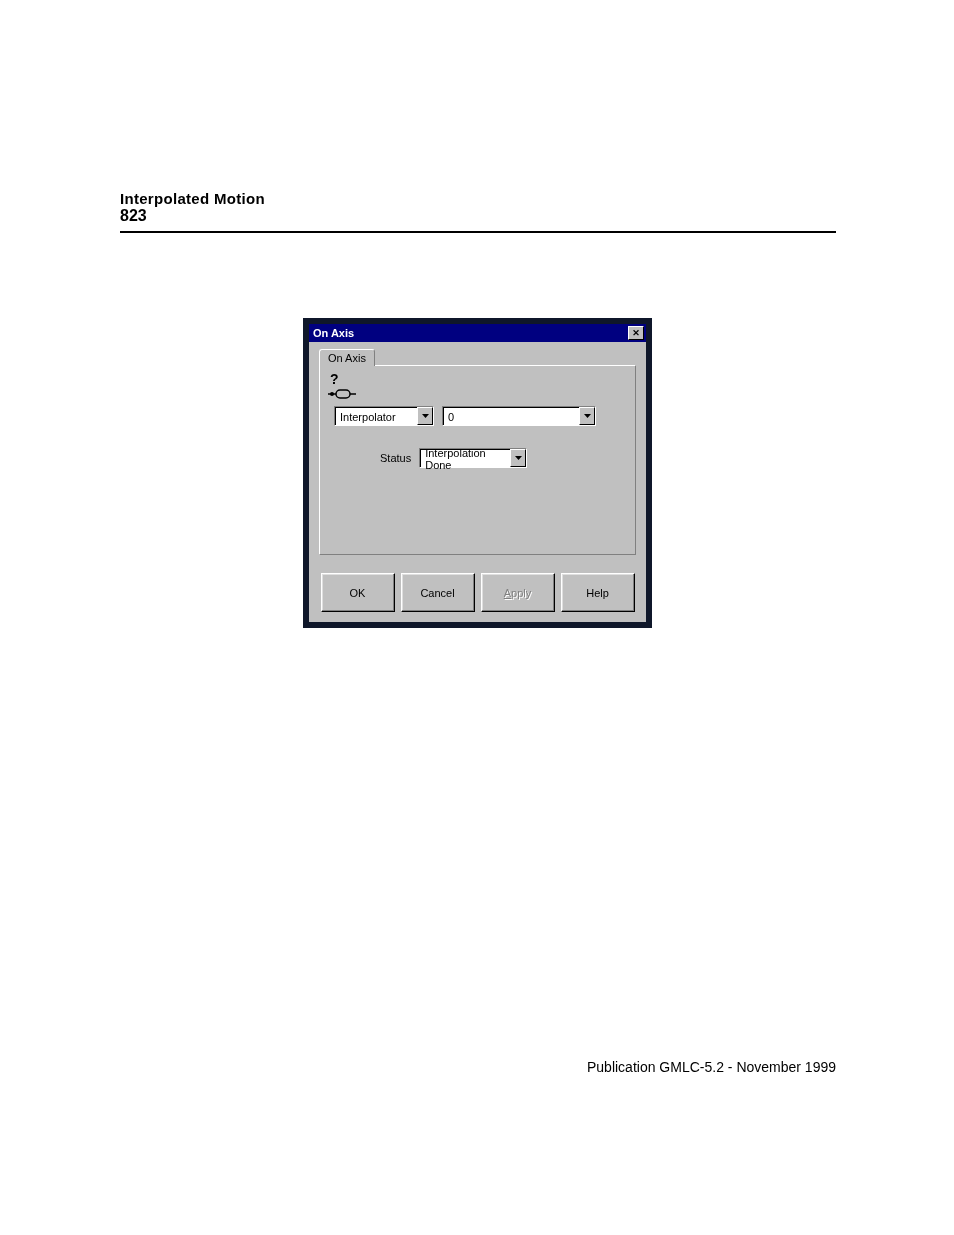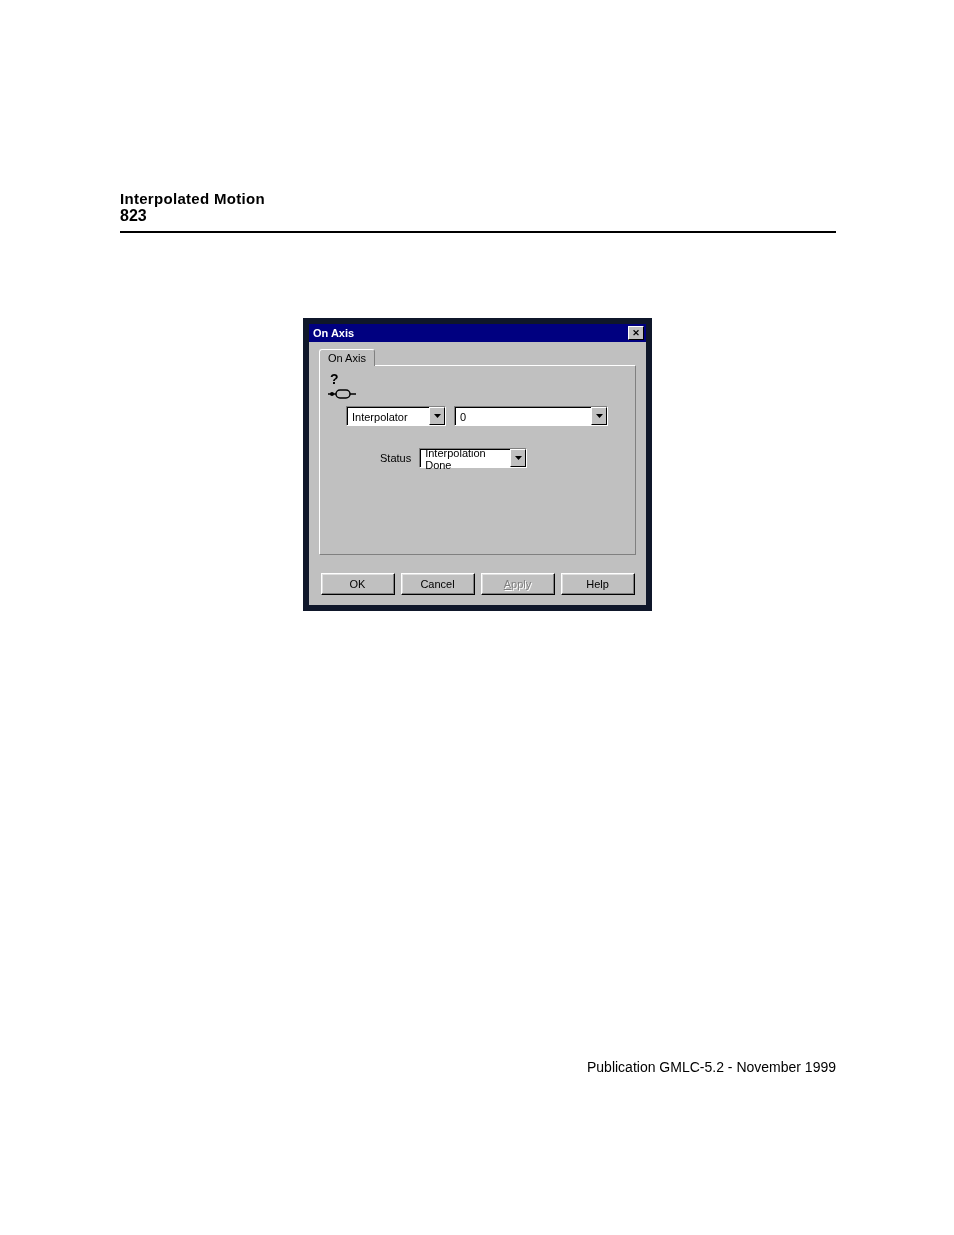--- a/index.html
+++ b/index.html
@@ -170,21 +170,21 @@
     border-radius: 50%;
     background: #000;
   }
   .radio-label.focused {
     border: 1px dotted #000;
     padding: 0 1px;
   }
   .form-row {
     display: flex;
     align-items: center;
-    margin-left: 18px;
+    margin-left: 6px;
     margin-top: 6px;
     gap: 8px;
   }
   .form-row.status {
     margin-top: 22px;
     margin-left: 52px;
   }
   .sunken {
     background: #fff;
     border-top: 1px solid #808080;
@@ -225,21 +225,21 @@
   .combo3 { width: 108px; }
   .label-status { font-size: 11px; }
   .button-row {
     display: flex;
     justify-content: center;
     gap: 6px;
     padding: 8px 10px 10px 10px;
   }
   .btn {
     width: 74px;
-    height: 22px;
+    height: 39px;
     background: #c0c0c0;
     border-top: 1px solid #fff;
     border-left: 1px solid #fff;
     border-right: 1px solid #000;
     border-bottom: 1px solid #000;
     box-shadow: inset -1px -1px 0 #808080, inset 1px 1px 0 #dfdfdf;
     font-size: 11px;
     display: flex;
     align-items: center;
     justify-content: center;

